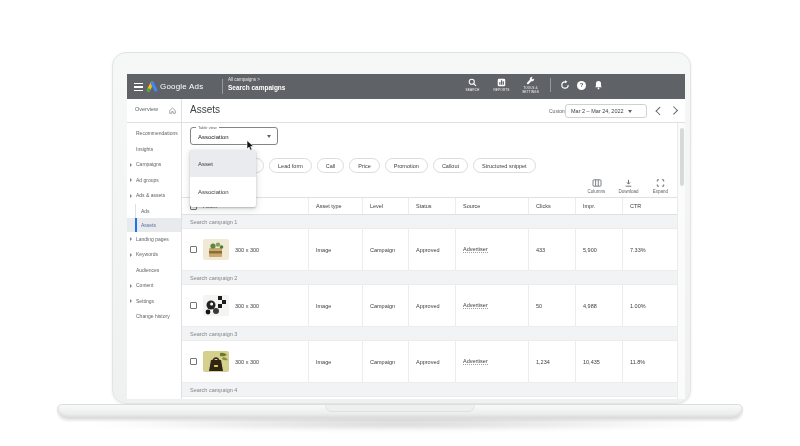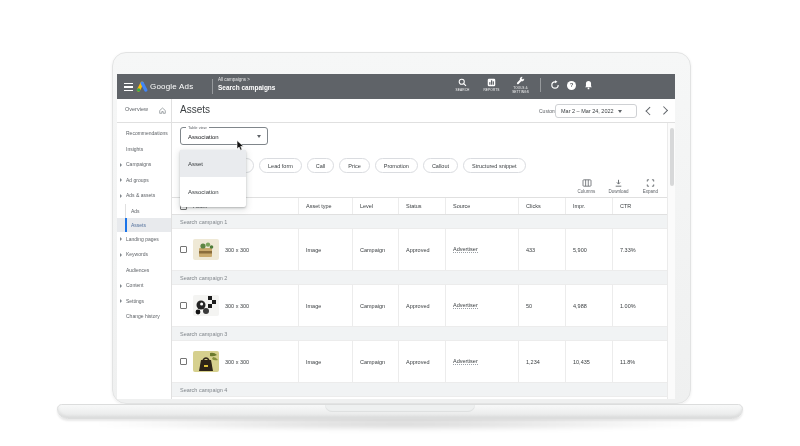--- a/index.html
+++ b/index.html
@@ -12,21 +12,21 @@
   .laptop-screen { position:absolute; left:112px; top:52px; width:579px; height:352px;
     border-radius:14px; background:linear-gradient(180deg,#f6f7f7,#eff0f0);
     border:1px solid #e2e3e3; box-shadow:0 1px 3px rgba(0,0,0,.07); }
   .laptop-base { position:absolute; left:57px; top:404px; width:686px; height:15px;
     border-radius:5px 5px 11px 11px; background:linear-gradient(180deg,#f8f9f9,#e6e7e7);
     border:1px solid #dcdddd; box-shadow:0 2px 2px rgba(0,0,0,.09), inset 0 -2px 3px rgba(0,0,0,.06); }
   .base-notch { position:absolute; left:50%; transform:translateX(-50%); top:0; width:150px; height:7px;
     background:#eef0f0; border-radius:0 0 7px 7px; box-shadow:inset 0 -1px 1px rgba(0,0,0,.07); }
 
   
-  .ui { position:absolute; left:4px; top:21px; width:558px; height:325px; background:#fff; overflow:hidden;
+  .ui { position:absolute; left:14px; top:21px; width:558px; height:325px; background:#fff; overflow:hidden;
         font-family:"Liberation Sans", sans-serif; color:#3c4043; }
 
   .appbar { position:absolute; left:0; top:0; width:558px; height:25px; background:#5f6368; }
   .burger { position:absolute; left:7px; top:9px; width:9px; }
   .burger i { display:block; height:1.4px; background:#fff; margin-bottom:2px; }
   .logo { position:absolute; left:19px; top:7px; }
   .brand { position:absolute; left:33px; top:8px; font-size:8px; color:#fff; letter-spacing:.2px; }
   .appbar-div { position:absolute; left:95px; top:5px; width:1px; height:15px; background:rgba(255,255,255,.35); }
   .crumbs { position:absolute; left:101px; top:3px; color:#fff; }
   .crumb-top { font-size:4.5px; opacity:.85; }

